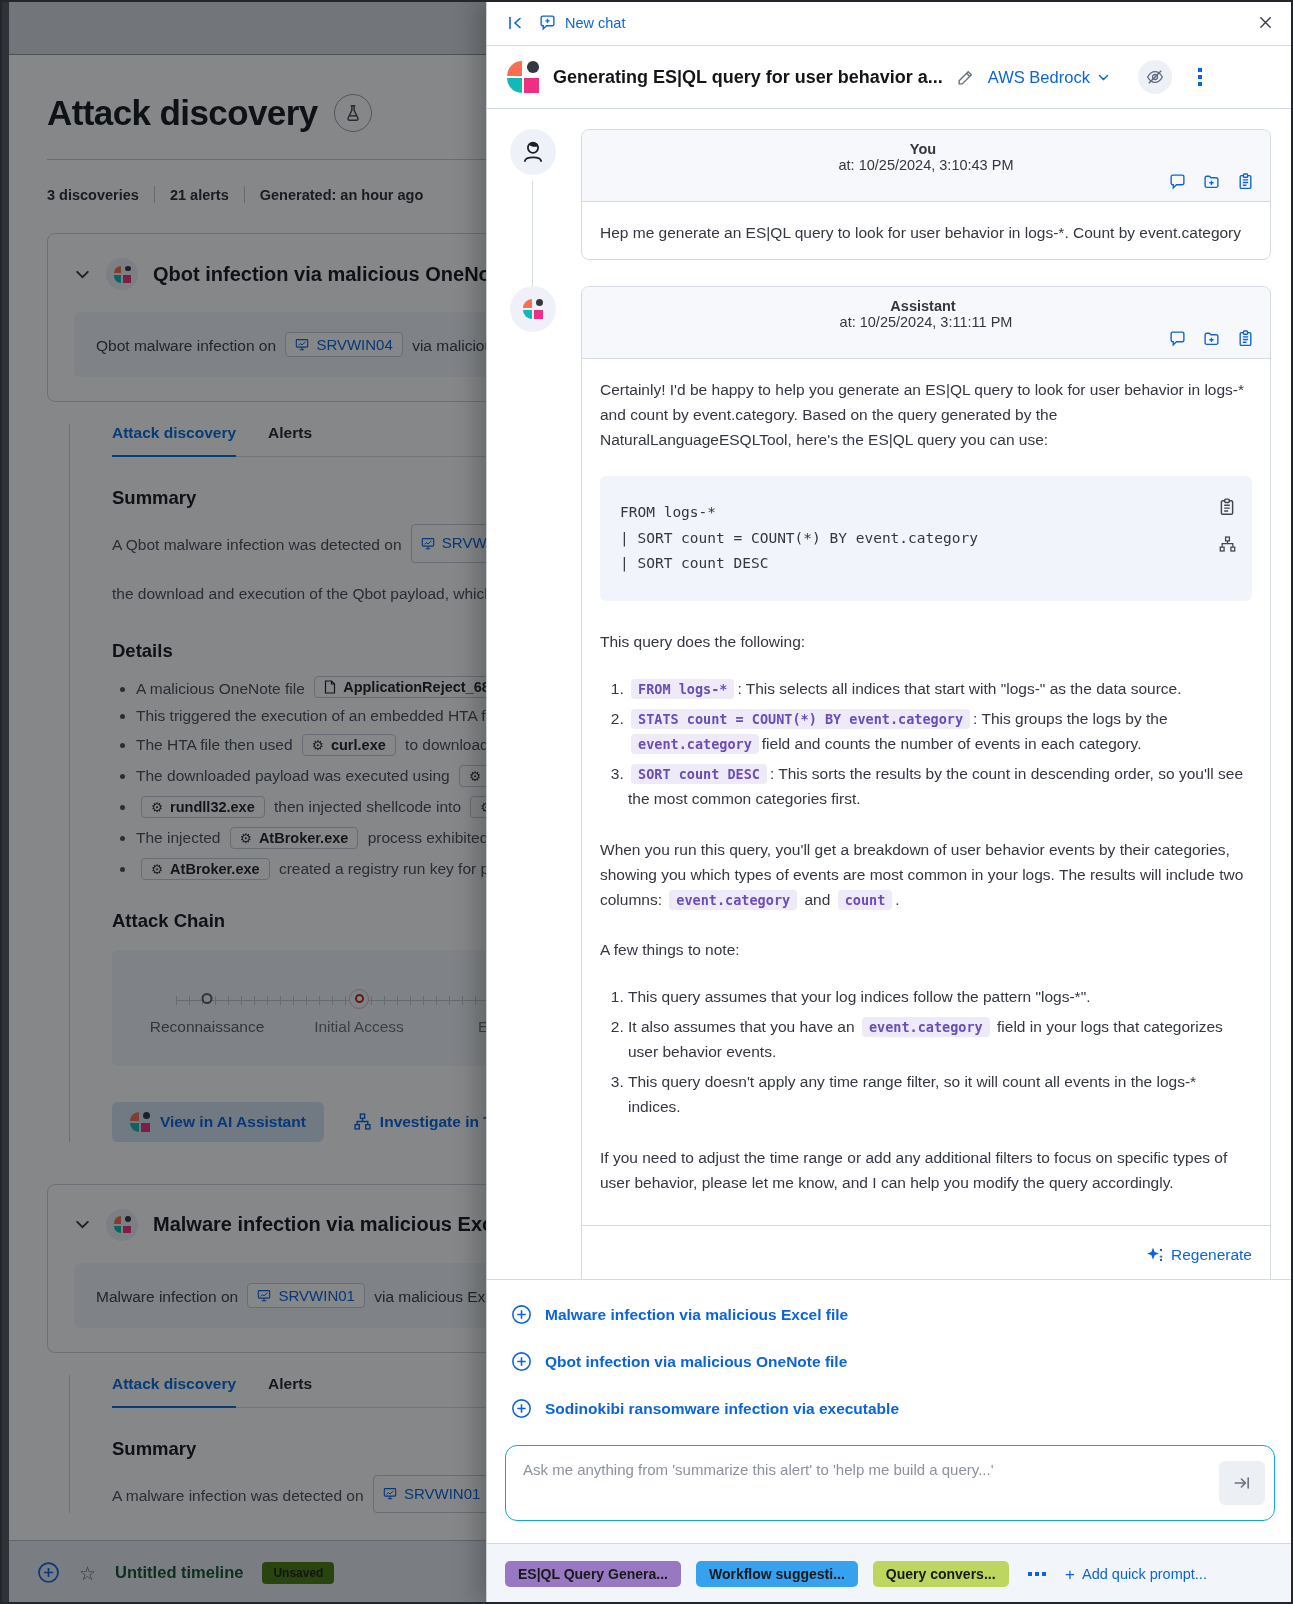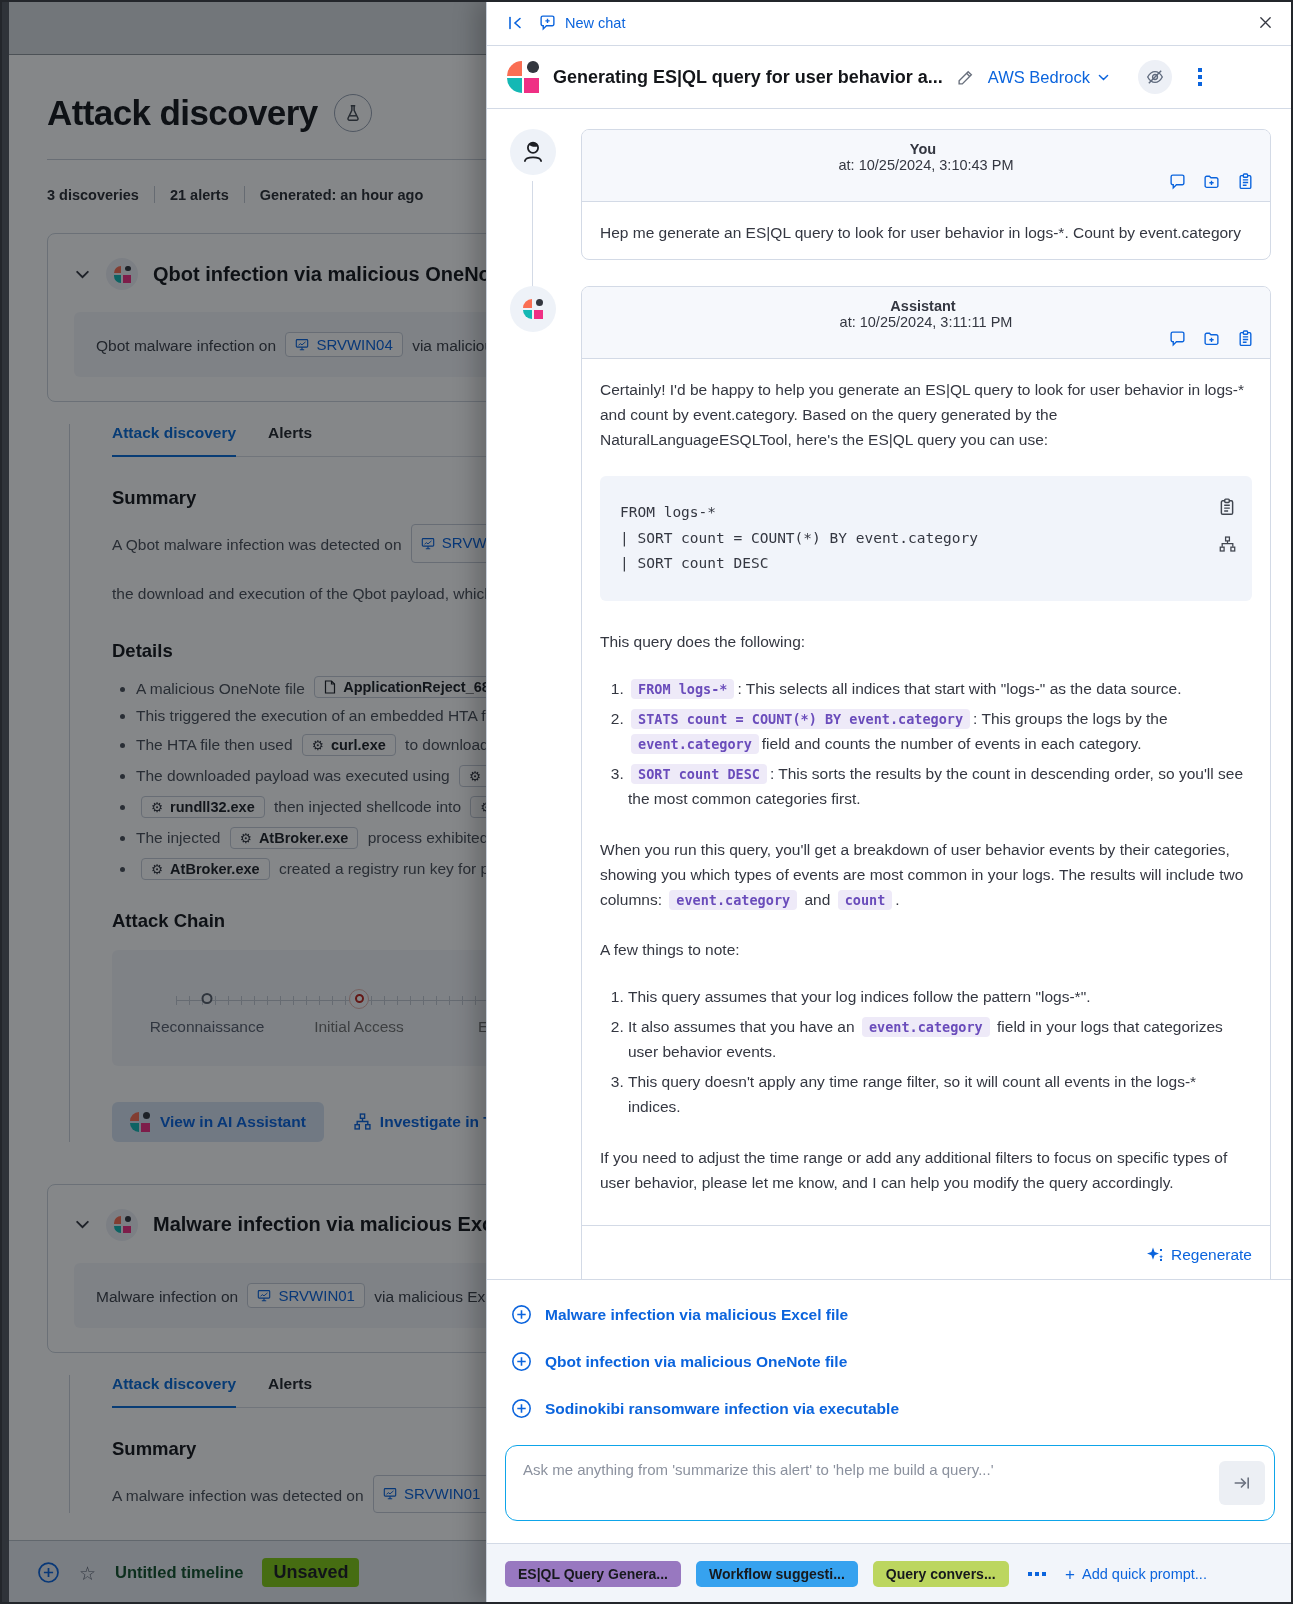--- a/index.html
+++ b/index.html
@@ -57,21 +57,21 @@
   .node-label { position:absolute; top:68px; transform:translateX(-50%); font-size:15.5px; white-space:nowrap; }
   .lbl-gray { color:#5a6170; }
   .lbl-red { color:#737373; }
 
   .actions-row { margin-top:36px; display:flex; align-items:center; gap:30px; }
   .btn-ai { display:inline-flex; align-items:center; gap:10px; background:#d7e4f4; border-radius:6px; padding:10px 18px; color:#0b64dd; font-size:15.5px; font-weight:700; white-space:nowrap;text-align:center; }
   .link-blue { display:inline-flex; align-items:center; gap:9px; color:#0b64dd; font-size:15.5px; font-weight:600; white-space:nowrap; }
 
   .bottom-bar { position:absolute; left:9px; right:0; bottom:0; height:64px; background:#e9edf3; border-top:1px solid #b9c0c9; display:flex; align-items:center; gap:19px; padding-left:28px; }
   .tl-title { color:#14532d; font-size:16.5px; font-weight:600; }
-  .unsaved-badge { background:#84cc16; color:#1d1f24; font-size:18px; font-weight:700; border-radius:4px; padding:4px 11px; }
+  .unsaved-badge { background:#4d7c0f; color:#1d1f24; font-size:12px; font-weight:700; border-radius:4px; padding:4px 11px; }
   .star { font-family:"DejaVu Sans",sans-serif; font-size:19px; color:#5a6170; }
 
   .overlay { position:absolute; inset:0; background:rgba(7,10,14,0.49); z-index:10; }
 
   
   .flyout { position:absolute; left:486px; top:0; width:807px; height:1604px; background:#fff; z-index:20;
     border-left:1px solid #c9d0da; box-shadow:-10px 0 22px rgba(0,0,0,0.22); display:flex; flex-direction:column; }
   .f-top { height:46px; display:flex; align-items:center; gap:16px; padding:0 20px; border-bottom:1px solid #d3dae6; flex:0 0 auto; }
   .new-chat { display:inline-flex; align-items:center; gap:9px; color:#0b64dd; font-size:14.5px; font-weight:500; }
   .f-close { margin-left:auto; color:#343741; display:grid; place-items:center; }

